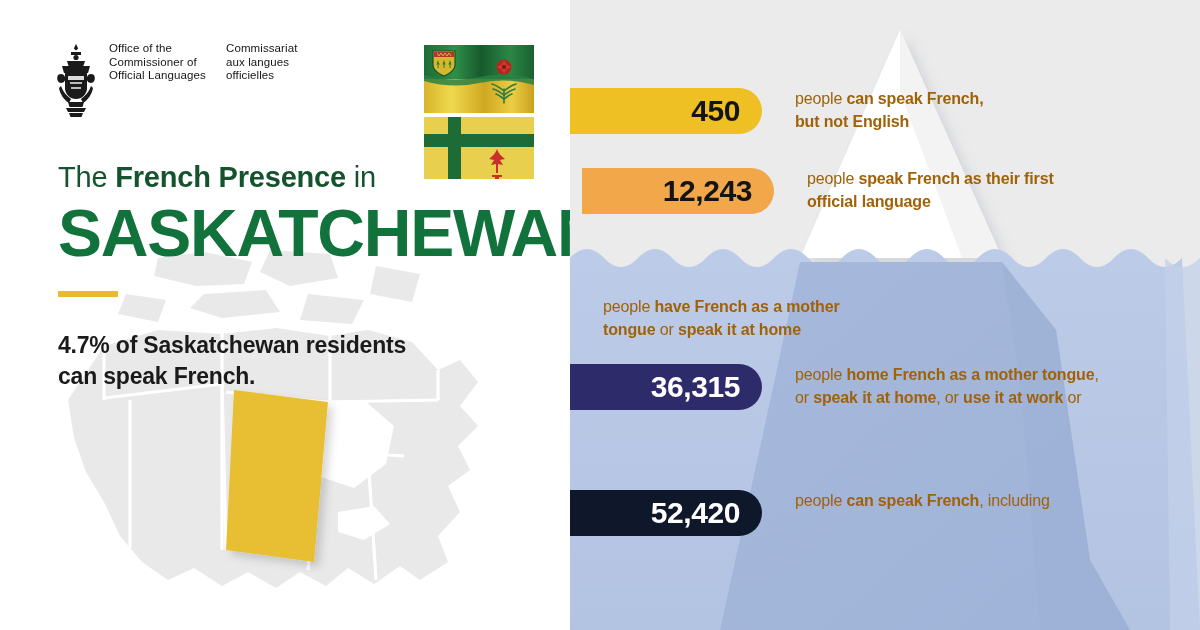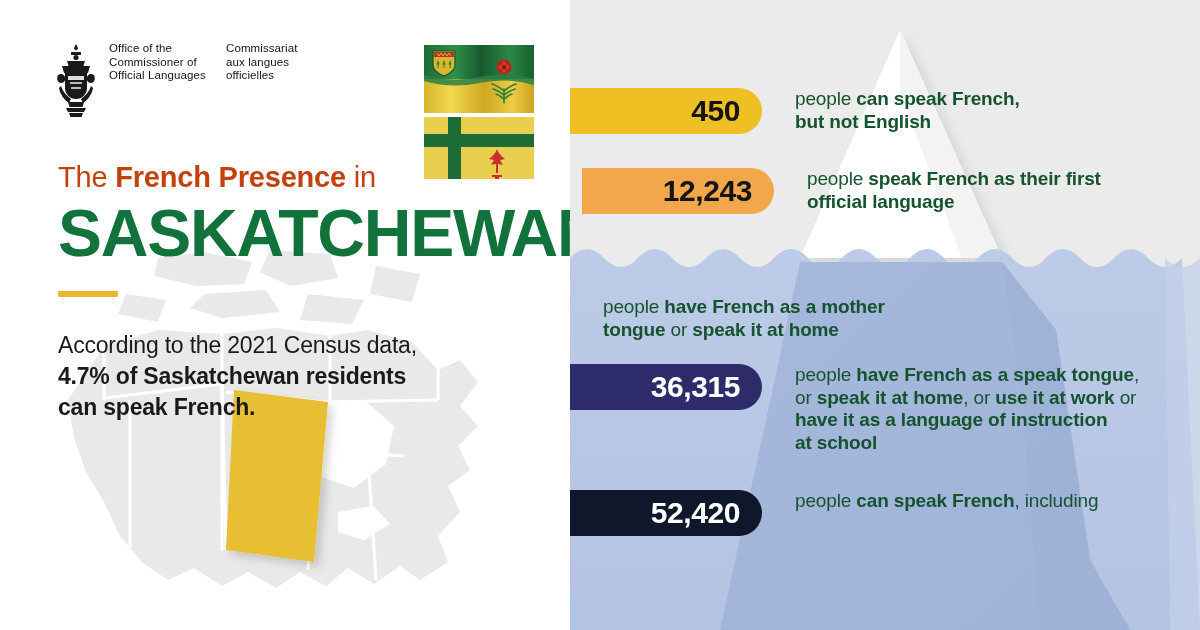--- a/index.html
+++ b/index.html
@@ -23,21 +23,21 @@
   .logo-text { font-size:11.5px; line-height:13.5px; color:#151515; letter-spacing:.1px; white-space:pre-line; }
   #logo-en { width:105px; }
   #logo-fr { width:96px; }
 
   #flags { position:absolute; left:424px; top:45px; width:110px; }
   .flag { width:110px; display:block; }
   .flag.sk { height:68px; }
   .flag.fr { height:62px; margin-top:4px; }
 
   #title-block { position:absolute; left:58px; top:160px; width:500px; }
-  #title-line1 { font-size:29px; line-height:34px; color:#c2410c; letter-spacing:-.2px; }
+  #title-line1 { font-size:29px; line-height:34px; color:#14532d; letter-spacing:-.2px; }
   #title-line1 b { font-weight:700; }
   #title-line2 { font-size:66px; line-height:60px; font-weight:700; color:#11723c; letter-spacing:-1.2px; margin-top:9px; }
 
   #rule { position:absolute; left:58px; top:291px; width:60px; height:6px; background:#e8b92e; border-radius:1px; }
 
   #blurb { position:absolute; left:58px; top:330px; width:440px; font-size:23px; line-height:31px; color:#1a1a1a; letter-spacing:-.2px; }
   #blurb .light { font-weight:400; }
   #blurb .strong { font-weight:700; }
 
   
@@ -50,21 +50,21 @@
   .bar {
     position:relative; height:46px; flex:none;
     border-top-right-radius:23px; border-bottom-right-radius:23px;
     display:flex; align-items:center; justify-content:flex-end;
     padding-right:22px;
     font-size:30px; font-weight:700; letter-spacing:-.4px;
   }
   .bar.w { width:192px; }
   .desc {
     margin-left:33px; width:400px;
-    font-size:19px; line-height:22.5px; color:#14532d; letter-spacing:-.15px;
+    font-size:16px; line-height:22.5px; color:#a16207; letter-spacing:-.15px;
     font-weight:400;
   }
   .desc b { font-weight:700; }
 </style>
 </head>
 <body>
 
 <div id="stage">
 
   <div id="left">
@@ -216,21 +216,20 @@
     </div>
 
     <div id="title-block">
       <div id="title-line1"><span>The </span><b>French Presence</b><span> in</span></div>
       <div id="title-line2">SASKATCHEWAN</div>
     </div>
 
     <div id="rule"></div>
 
     <div id="blurb">
-      <div class="light">According to the 2021 Census data,</div>
       <div class="strong">4.7% of Saskatchewan residents</div>
       <div class="strong">can speak French.</div>
     </div>
   </div>
 
   <div id="right">
 
     <div id="water">
       <svg viewBox="0 0 630 630" xmlns="http://www.w3.org/2000/svg" aria-hidden="true">
         <defs>
@@ -290,21 +289,21 @@
       </div>
 
       <div class="row" style="top:296px;">
         <div class="desc">people <b>have French as a mother<br>tongue</b> or <b>speak it at home</b></div>
       </div>
 
       <div class="row" style="top:364px;">
         <div class="bar w" style="background:#2e2b6b;color:#ffffff;">
           <span>36,315</span>
         </div>
-        <div class="desc">people <b>have French as a speak tongue</b>,<br>or <b>speak it at home</b>, or <b>use it at work</b> or<br><b>have it as a language of instruction<br>at school</b></div>
+        <div class="desc">people <b>home French as a mother tongue</b>,<br>or <b>speak it at home</b>, or <b>use it at work</b> or<br></div>
       </div>
 
       <div class="row" style="top:490px;">
         <div class="bar w" style="background:#0f172a;color:#ffffff;">
           <span>52,420</span>
         </div>
         <div class="desc">people <b>can speak French</b>, including<br></div>
       </div>
 
     </div>

